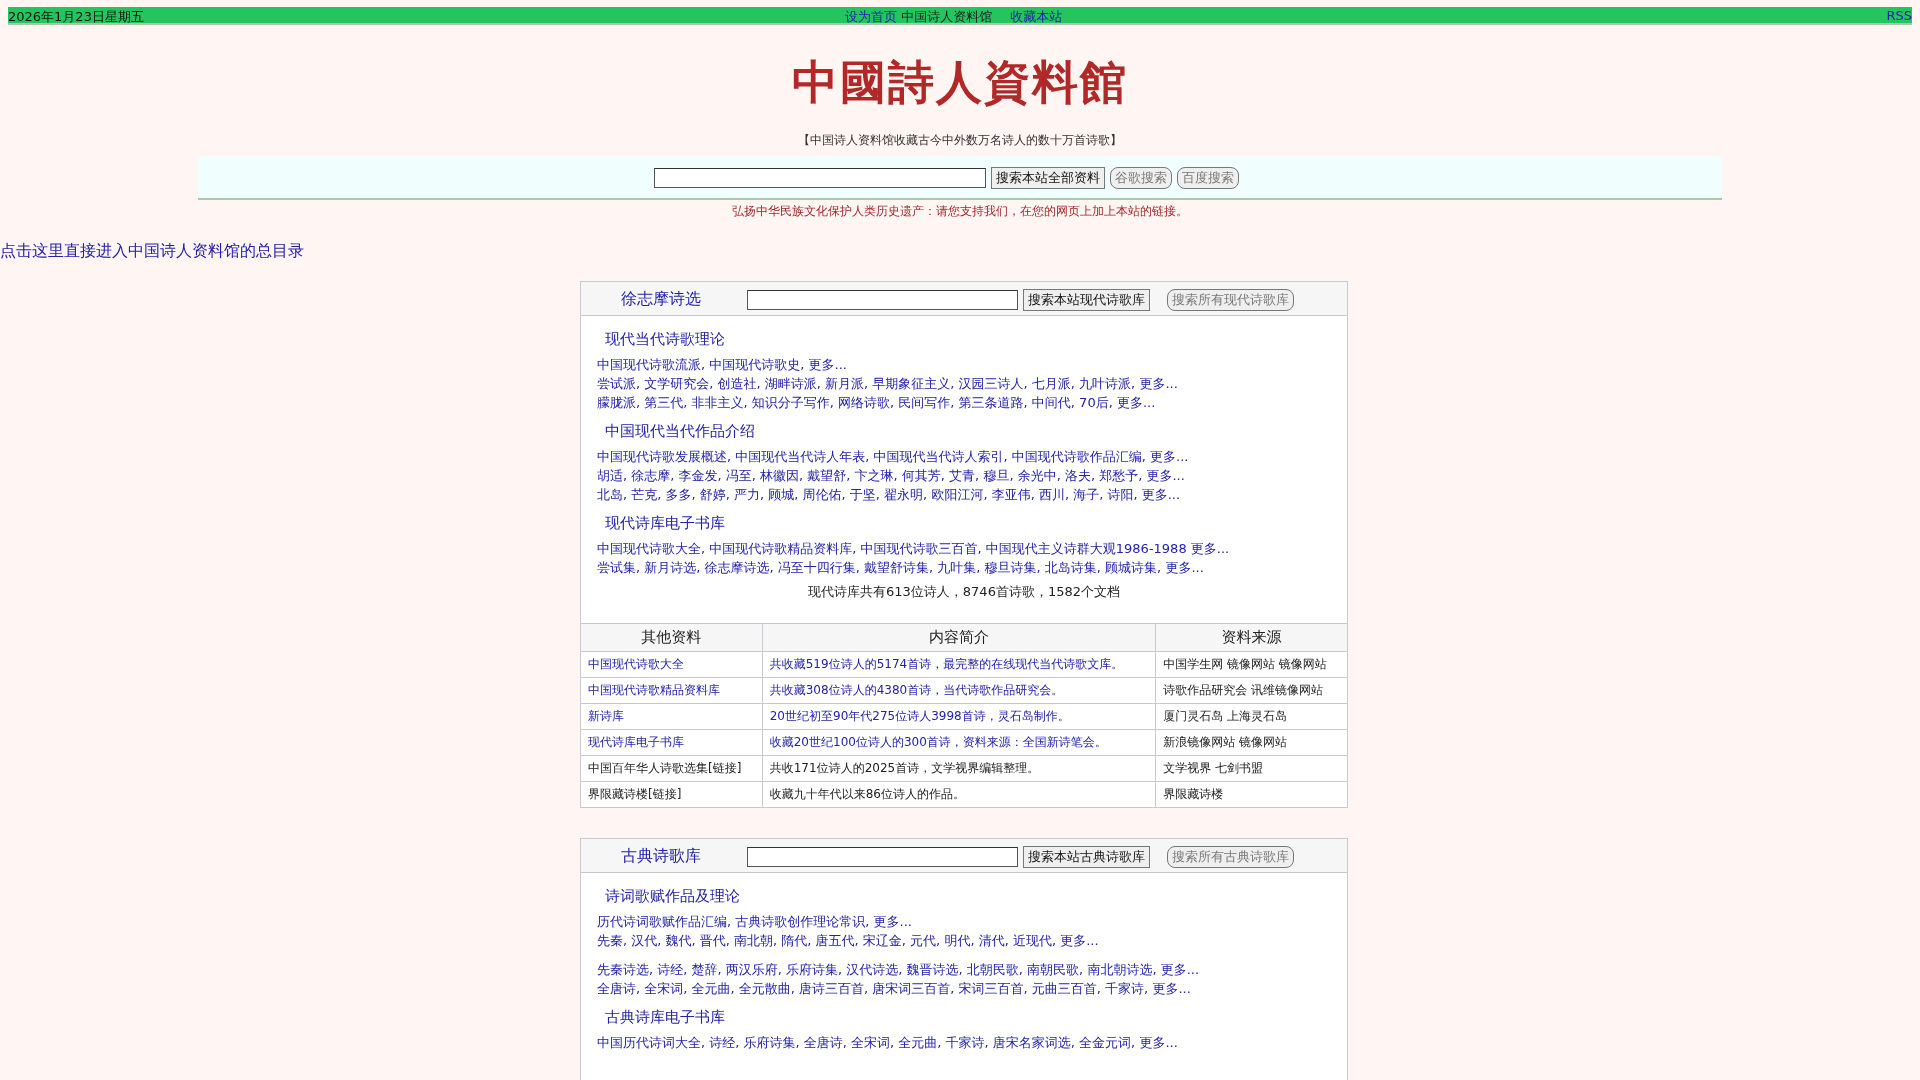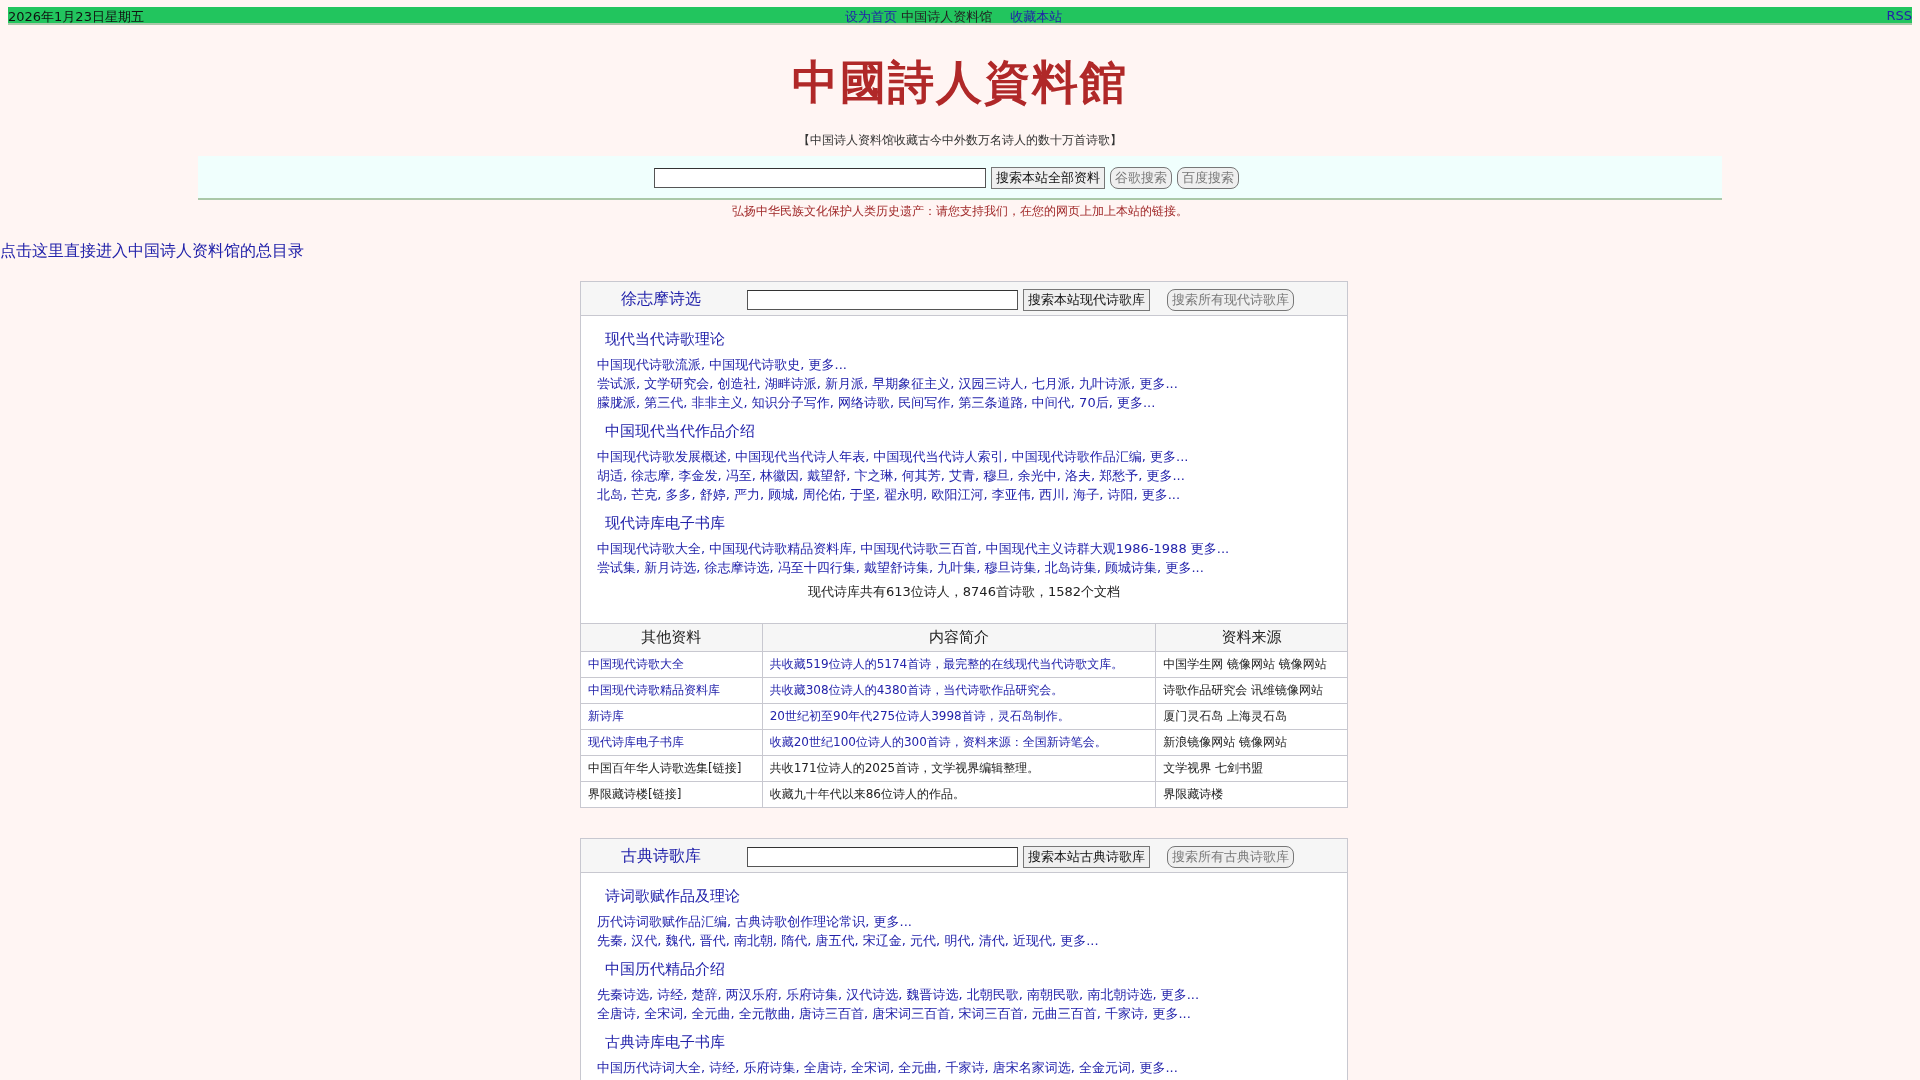--- a/index.html
+++ b/index.html
@@ -197,21 +197,20 @@
     <input class="txt pinput" type="text" value="" style="">
     <button class="btn pbtn1">搜索本站古典诗歌库</button>
     <button class="btn gray pbtn2">搜索所有古典诗歌库</button>
   </div>
   <div class="pbody" style="padding-top:10px;">
     <div class="sec-title"><a>诗词歌赋作品及理论</a></div>
     <div class="sec-lines">
       <div class="line">历代诗词歌赋作品汇编, 古典诗歌创作理论常识, 更多...</div>
       <div class="line">先秦, 汉代, 魏代, 晋代, 南北朝, 隋代, 唐五代, 宋辽金, 元代, 明代, 清代, 近现代, 更多...</div>
     </div>
-    <div class="sec-title"><a>中国历代精品介绍</a></div>
     <div class="sec-lines">
       <div class="line">先秦诗选, 诗经, 楚辞, 两汉乐府, 乐府诗集, 汉代诗选, 魏晋诗选, 北朝民歌, 南朝民歌, 南北朝诗选, 更多...</div>
       <div class="line">全唐诗, 全宋词, 全元曲, 全元散曲, 唐诗三百首, 唐宋词三百首, 宋词三百首, 元曲三百首, 千家诗, 更多...</div>
     </div>
     <div class="sec-title"><a>古典诗库电子书库</a></div>
     <div class="sec-lines">
       <div class="line">中国历代诗词大全, 诗经, 乐府诗集, 全唐诗, 全宋词, 全元曲, 千家诗, 唐宋名家词选, 全金元词, 更多...</div>
     </div>
   </div>
 </div>

